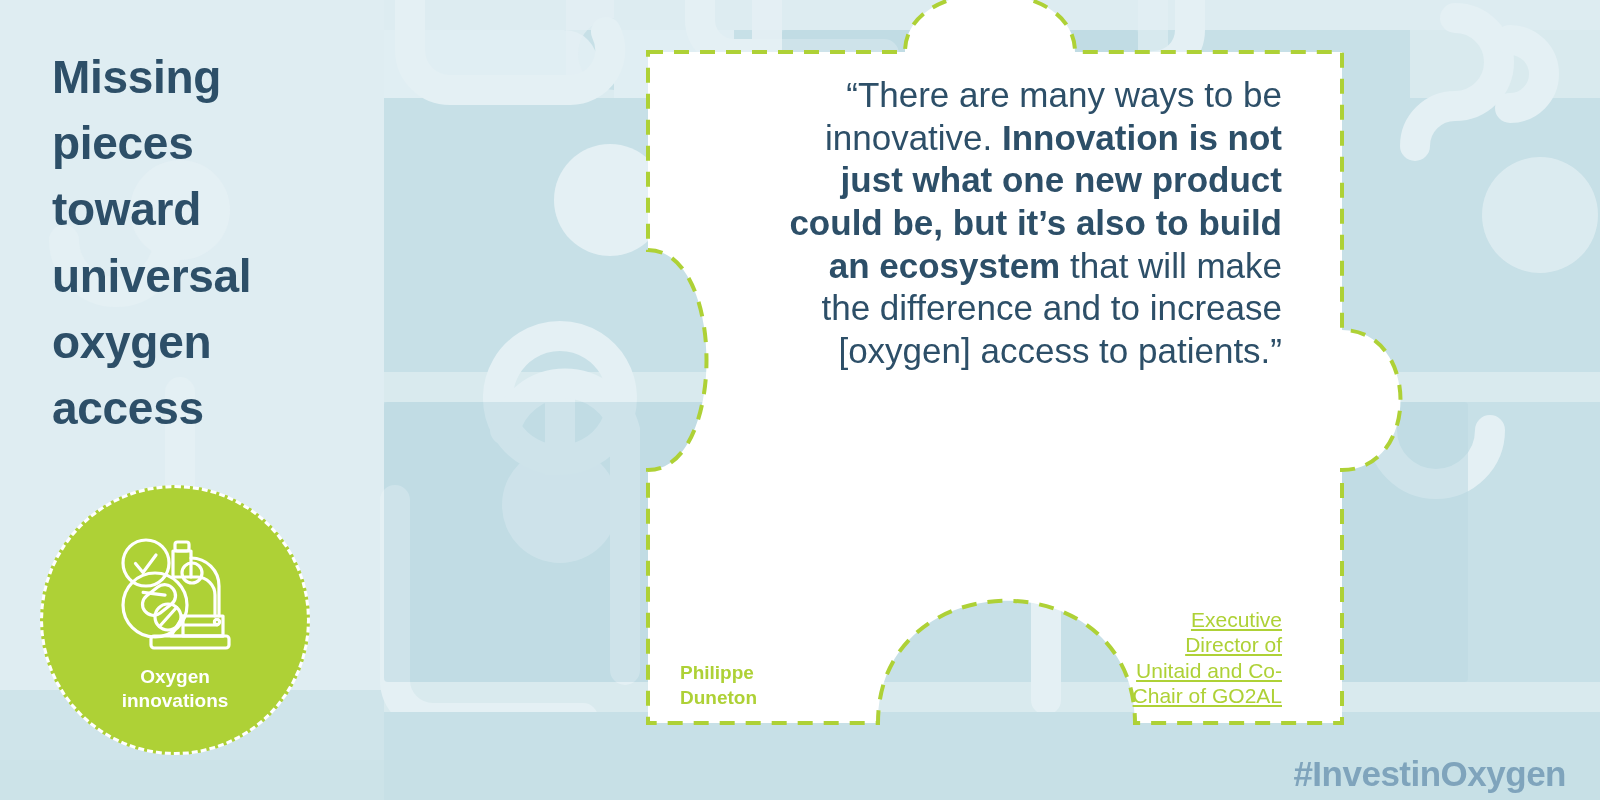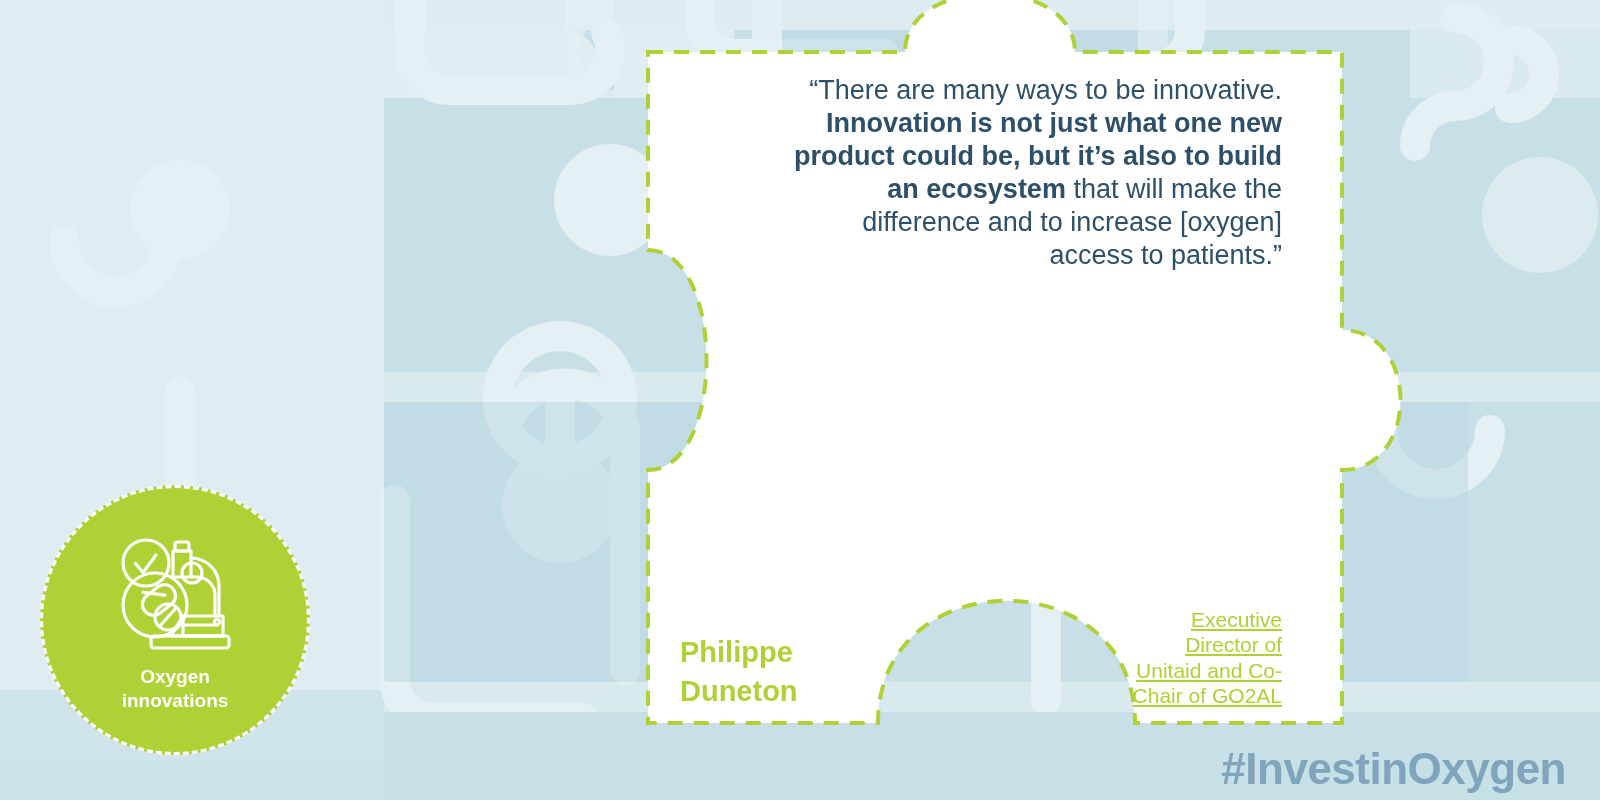--- a/index.html
+++ b/index.html
@@ -43,40 +43,40 @@
 
   
   #puzzle-card{position:absolute;left:0;top:0;width:1600px;height:800px;z-index:4;pointer-events:none;}
   #card-content{
     position:absolute;left:648px;top:52px;width:694px;height:672px;
     z-index:5;
   }
   #quote{
     position:absolute;right:60px;top:22px;width:506px;
     text-align:right;
-    font-size:27px;line-height:1.22;
+    font-size:35px;line-height:1.22;
     color:#2d4f68;
     font-weight:normal;
   }
   #quote b{font-weight:bold;}
   #attrib-name{
     position:absolute;left:32px;bottom:14px;width:200px;
-    color:#aed136;font-weight:bold;font-size:29px;line-height:1.32;
+    color:#aed136;font-weight:bold;font-size:19px;line-height:1.32;
     white-space:pre-line;text-align:left;
   }
   #attrib-role{
     position:absolute;right:60px;bottom:16px;width:200px;
     color:#aed136;font-size:21px;line-height:1.2;
     text-align:right;white-space:pre-line;text-decoration:underline;
   }
 
   
   #hashtag{
     position:absolute;right:34px;bottom:6px;
-    color:#7fa4bc;font-weight:bold;font-size:44px;
+    color:#7fa4bc;font-weight:bold;font-size:35px;
     letter-spacing:-0.5px;z-index:7;
   }
 </style>
 </head>
 <body>
 
 <div id="stage">
 
   <svg id="bg-pattern" viewBox="0 0 1600 800" preserveAspectRatio="none" xmlns="http://www.w3.org/2000/svg">
     <defs>
@@ -168,20 +168,28 @@
       C1420,330 1420,470 1342,470
       V723
       H1135
       C1135,560 878,560 878,723
       H648
       V470
       C726,470 726,250 648,250
       Z" fill="#ffffff" stroke="#aed136" stroke-width="4" stroke-dasharray="15 11" stroke-linecap="butt"></path>
   </svg>
 
+  <div id="left-col">
+    <h1 id="headline">Missing
+pieces
+toward
+universal
+oxygen
+access</h1>
+  </div>
 
   <div id="badge">
     <svg id="badge-icon" viewBox="0 0 124 122" xmlns="http://www.w3.org/2000/svg" fill="none" stroke="#ffffff" stroke-width="3.2" stroke-linecap="round" stroke-linejoin="round">
 
       <circle cx="33" cy="30" r="23"></circle>
       <path d="M22.5,30.5 l7.5,9 l13,-17.5"></path>
 
       <circle cx="42" cy="72" r="32"></circle>
 
       <rect x="28" y="56" width="36" height="22" rx="11" transform="rotate(-38 46 67)"></rect>

